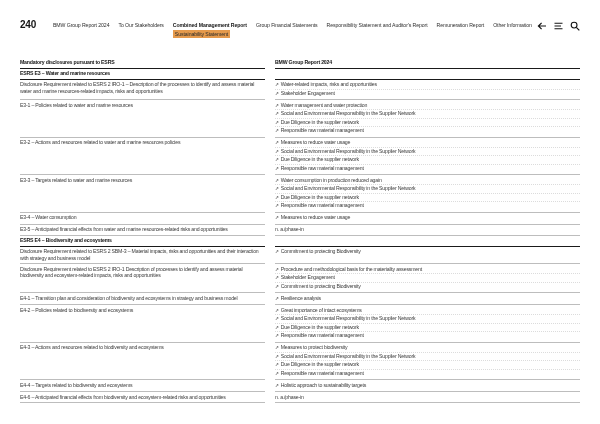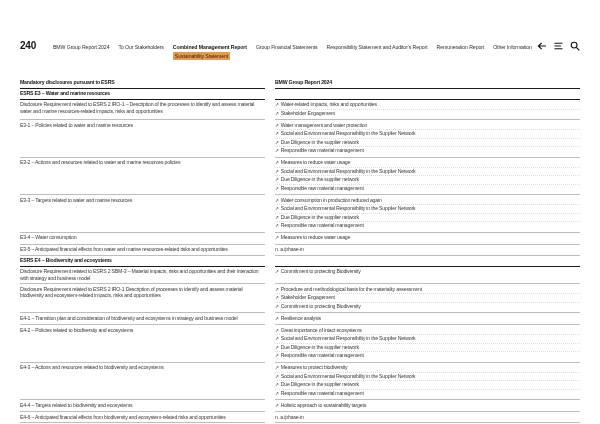--- a/index.html
+++ b/index.html
@@ -9,24 +9,23 @@
     background: #ffffff;
     color: #3c3c3c;
     overflow: hidden;
     -webkit-font-smoothing: antialiased;
   }
   .page { padding: 0 20px; }
 
   
   .topbar {
     display: flex;
-    align-items: center;
-    padding-top: 11px;
+    align-items: flex-start;
+    padding-top: 20px;
     position: relative;
-    margin-top: 29px;
   }
   .page-num {
     font-size: 10px;
     font-weight: bold;
     color: #141414;
     width: 33px;
     line-height: 9px;
     letter-spacing: -0.2px;
   }
   .nav {

